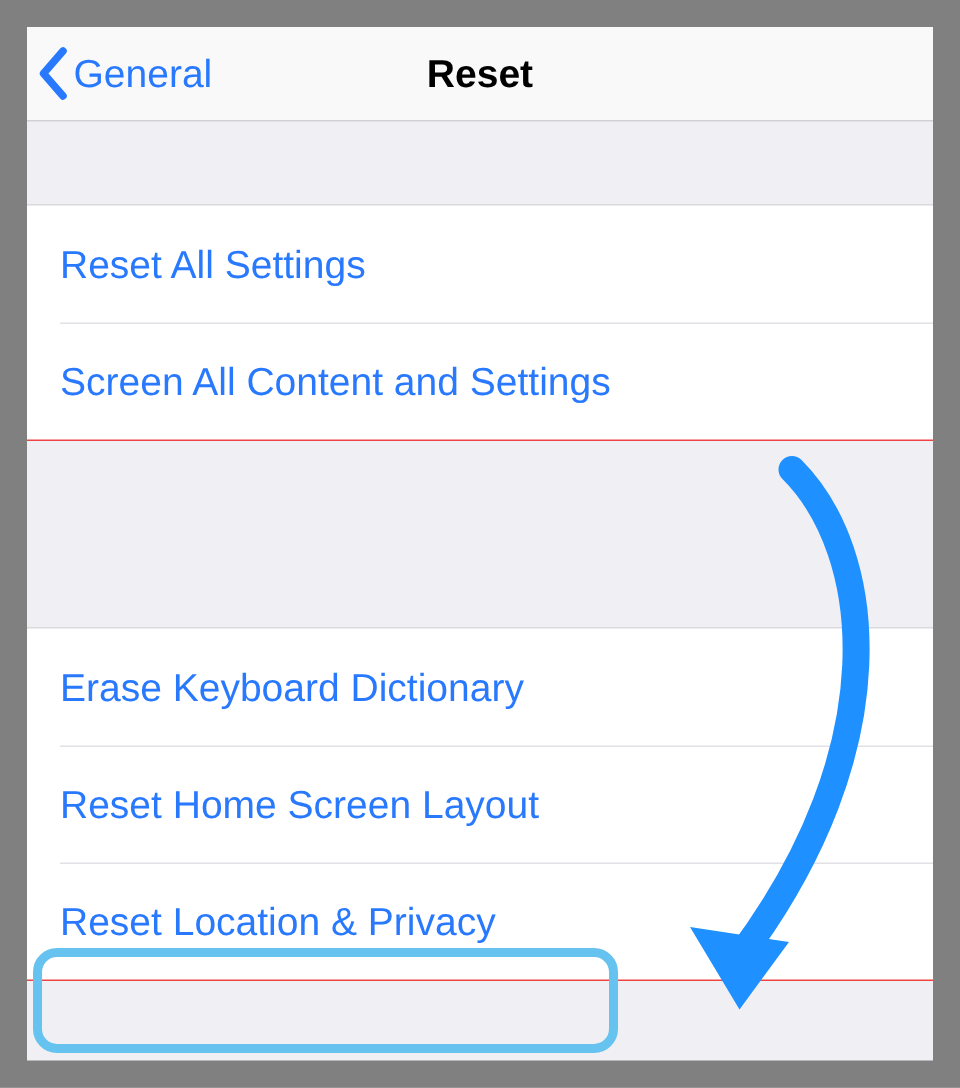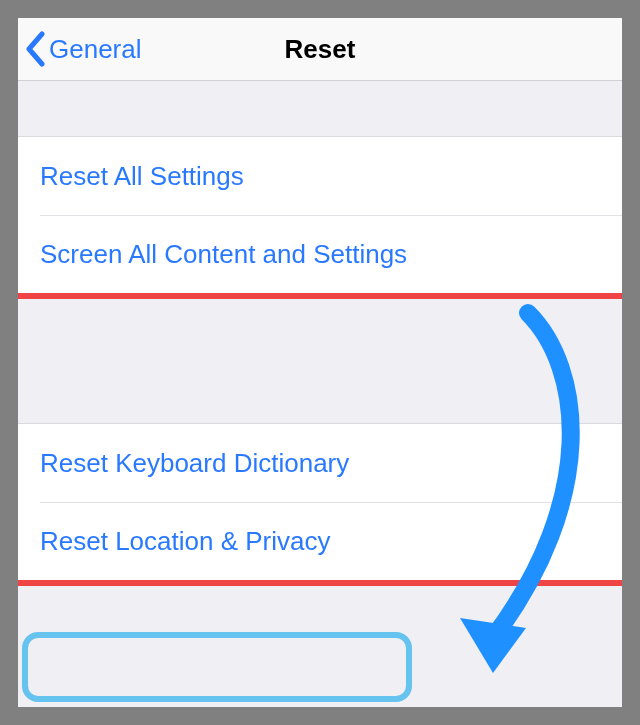--- a/index.html
+++ b/index.html
@@ -53,21 +53,21 @@
     font-size: 26px;
     font-weight: 700;
     color: #000;
     pointer-events: none;
   }
 
   
   .group {
     background: #FFFFFF;
     border-top: 1px solid #D9D9DE;
-    border-bottom: 6px solid #ef4444;
+    border-bottom: 1px solid #ef4444;
   }
   .row {
     position: relative;
     height: 78px;
     display: flex;
     align-items: center;
     padding-left: 22px;
     color: #2979FF;
     font-size: 26px;
     cursor: pointer;
@@ -128,21 +128,24 @@
       </div>
     </div>
 
     <div class="spacer-md"></div>
 
 
     <div class="spacer-md"></div>
 
     <div class="group">
       <div class="row">
-        <span>Reset Keyboard Dictionary</span>
+        <span>Erase Keyboard Dictionary</span>
+      </div>
+      <div class="row">
+        <span>Reset Home Screen Layout</span>
       </div>
       <div class="row">
         <span>Reset Location &amp; Privacy</span>
       </div>
     </div>
 
     <div class="highlight-box" style="left:4px; top:614px; width:390px; height:70px;"></div>
 
     <div class="arrow-annot" style="left:390px; top:280px; width:200px; height:400px;">
       <svg width="200" height="400" viewBox="0 0 200 400">

